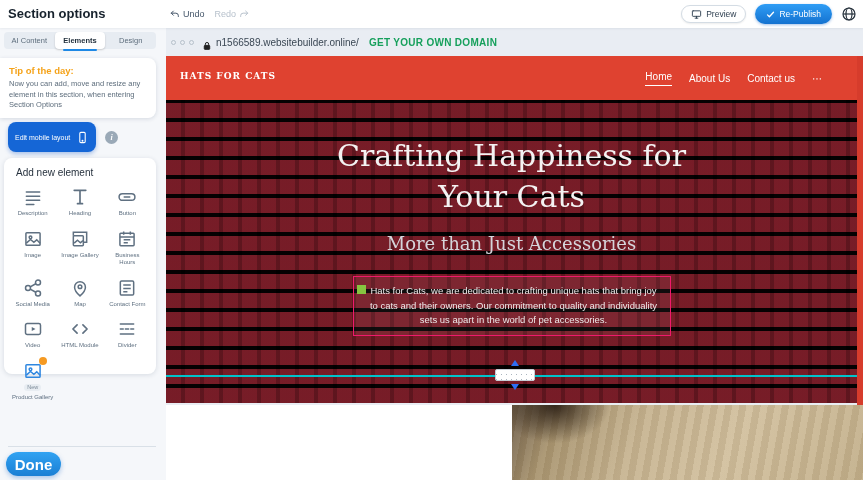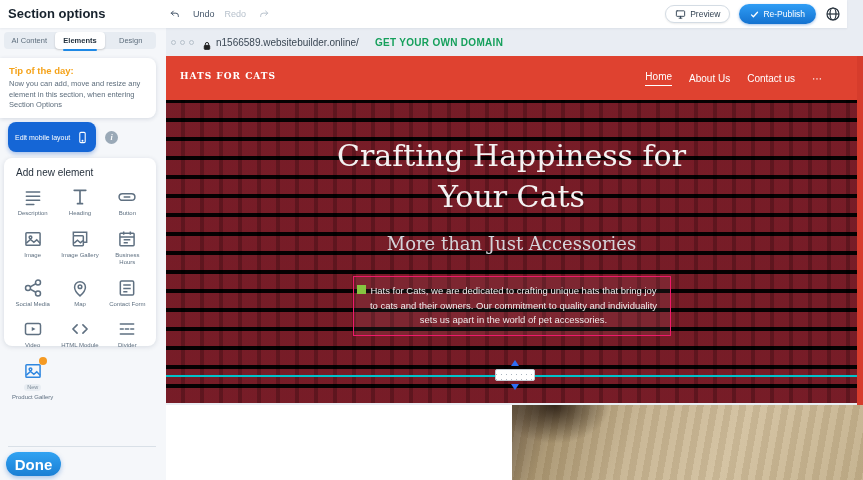--- a/index.html
+++ b/index.html
@@ -1,24 +1,24 @@
 <!DOCTYPE html>
 <html><head>
 <meta charset="utf-8">
 <style>
   * { margin:0; padding:0; box-sizing:border-box; }
   html,body { width:863px; height:480px; }
   body { font-family:"Liberation Sans", sans-serif; }
   .app { position:relative; width:863px; height:480px; background:#e9edf3; overflow:hidden; }
 
   
-  .topbar { position:absolute; top:0; left:0; right:16px; height:28px; background:#fff; z-index:30; box-shadow:0 1px 2px rgba(20,40,70,.06); }
+  .topbar { position:absolute; top:0; left:0; right:0; height:28px; background:#fff; z-index:30; box-shadow:0 1px 2px rgba(20,40,70,.06); }
   .topbar-title { position:absolute; left:8px; top:6px; font-size:13px; font-weight:bold; color:#16212c; }
   .history { position:absolute; left:170px; top:0; height:28px; display:flex; align-items:center; gap:10px; }
-  .hist-btn { display:flex; align-items:center; gap:13px; font-size:9px; color:#45566a; background:none; border:none; cursor:pointer; }
+  .hist-btn { display:flex; align-items:center; gap:3px; font-size:9px; color:#45566a; background:none; border:none; cursor:pointer; }
   .hist-btn.disabled { color:#b7c1cc; }
   .hist-btn svg { width:10px; height:10px; }
   .topbar-actions { position:absolute; right:6px; top:0; height:28px; display:flex; align-items:center; gap:9px;justify-content:flex-end; }
   .preview-btn { height:18px; padding:0 9px; border:1px solid #d4dce4; border-radius:9px; background:#fff; display:flex; align-items:center; gap:4px; font-size:8.5px; color:#2e3f50; box-shadow:0 1px 2px rgba(0,0,0,.08); cursor:pointer; }
   .preview-btn svg { width:11px; height:11px; }
   .republish-btn { height:20px; padding:0 11px; border:none; border-radius:10px; background:linear-gradient(#2f9df5,#1472d0); color:#fff; font-size:8.5px; display:flex; align-items:center; gap:4px; box-shadow:0 1px 3px rgba(20,100,200,.4); cursor:pointer; }
   .republish-btn svg { width:9px; height:9px; }
   .globe-btn { width:16px; height:16px; color:#26313c; background:none; border:none; padding:0; cursor:pointer; }
   .globe-btn svg { width:16px; height:16px; }
 
@@ -31,42 +31,42 @@
 
   .tip-card { position:absolute; left:0; top:30px; width:156px; background:#fff; border-radius:0 8px 8px 0; box-shadow:0 1px 4px rgba(30,50,80,.15); padding:7px 9px; }
   .tip-title { font-size:9.5px; font-weight:bold; color:#f5a31a; margin-bottom:3px; }
   .tip-body { font-size:7.5px; color:#5d6d7c; line-height:1.4; }
 
   .edit-row { position:absolute; left:8px; top:94px; display:flex; align-items:center; gap:9px; }
   .edit-mobile-btn { width:88px; height:30px; background:#1566d6; border:none; border-radius:8px; color:#fff; font-size:7px; display:flex; align-items:center; justify-content:space-between; padding:0 7px; text-align:left; box-shadow:0 2px 4px rgba(20,90,200,.35); cursor:pointer; }
   .edit-mobile-btn svg { width:13px; height:13px; flex:none; }
   .info-circle { width:13px; height:13px; border-radius:50%; background:#9aa9b7; color:#fff; font-size:8px; font-weight:bold; font-style:italic; display:flex; align-items:center; justify-content:center; font-family:"Liberation Serif",serif; cursor:pointer; }
 
-  .add-card { position:absolute; left:4px; top:130px; width:152px; height:188px; background:#fff; border-radius:8px; box-shadow:0 1px 5px rgba(30,50,80,.14); padding:8px 5px; }
+  .add-card { position:absolute; left:4px; top:130px; width:152px; height:216px; background:#fff; border-radius:8px; box-shadow:0 1px 5px rgba(30,50,80,.14); padding:8px 5px; }
   .add-title { font-size:10px; color:#27323e; margin:1px 0 9px 7px; }
   .el-grid { display:grid; grid-template-columns:repeat(3,1fr); row-gap:11px; }
   .el-cell { display:flex; flex-direction:column; align-items:center; gap:3px; cursor:pointer; position:relative; }
   .el-cell .ic { width:20px; height:20px; color:#5f7081; }
   .el-cell .ic svg { width:20px; height:20px; }
   .el-cell .lbl { font-size:6px; color:#5f7081; text-align:center; line-height:1.25; max-width:42px; }
   .blue-ic { color:#2f87e0 !important; }
   .new-dot { position:absolute; top:-4px; right:9px; width:8px; height:8px; border-radius:50%; background:#f59a23; }
   .new-pill { font-size:5.5px; background:#e8edf2; color:#7c8a98; border-radius:5px; padding:0 3px; line-height:7px; }
 
   .side-divider { position:absolute; left:8px; top:418px; width:148px; height:1px; background:#d9e0e7; }
   .done-btn { position:absolute; left:6px; top:424px; width:55px; height:24px; border:none; border-radius:12px; background:linear-gradient(#30a2f2,#1b7fd4); color:#fff; font-size:15px; font-weight:bold; box-shadow:0 2px 5px rgba(20,100,200,.35); cursor:pointer; }
 
   
   .main { position:absolute; left:166px; top:28px; right:0; bottom:0; background:#e9edf3; }
   .browserbar { position:absolute; top:0; left:0; right:0; height:28px; display:flex; align-items:center; padding-left:5px; gap:4px; }
   .tdot { width:5px; height:5px; border:1px solid #b6c0ca; border-radius:50%; }
   .lock { width:10px; height:10px; color:#222; margin-left:4px; }
   .lock svg { width:10px; height:10px; }
   .url { font-size:10px; color:#3a4754; cursor:pointer; }
-  .domain-cta { font-size:10px; font-weight:bold; color:#16a05c; letter-spacing:.3px; margin-left:12px; cursor:pointer; }
+  .domain-cta { font-size:10px; font-weight:bold; color:#16a05c; letter-spacing:.3px; margin-left:6px; cursor:pointer; }
 
   .site { position:absolute; left:0; top:28px; right:0; height:349px; }
   .site-scrollbar { position:absolute; right:0; top:0; width:6px; height:349px; background:#d63c2c; }
   .site-header { position:absolute; top:0; left:0; right:6px; height:44px; background:#df4230; }
   .site-logo { position:absolute; left:14px; top:15px; color:#fff; font-size:9px; font-weight:bold; letter-spacing:1px; font-family:"DejaVu Serif", serif; }
   .site-nav { position:absolute; right:34px; top:0; height:44px; display:flex; align-items:center; gap:17px; }
   .nav-item { color:#fff; font-size:10px; cursor:pointer; }
   .nav-item.active { border-bottom:1.5px solid #fff; padding-bottom:3px; }
   .nav-more { color:#fff; font-size:10px; cursor:pointer; letter-spacing:1px; }
 

